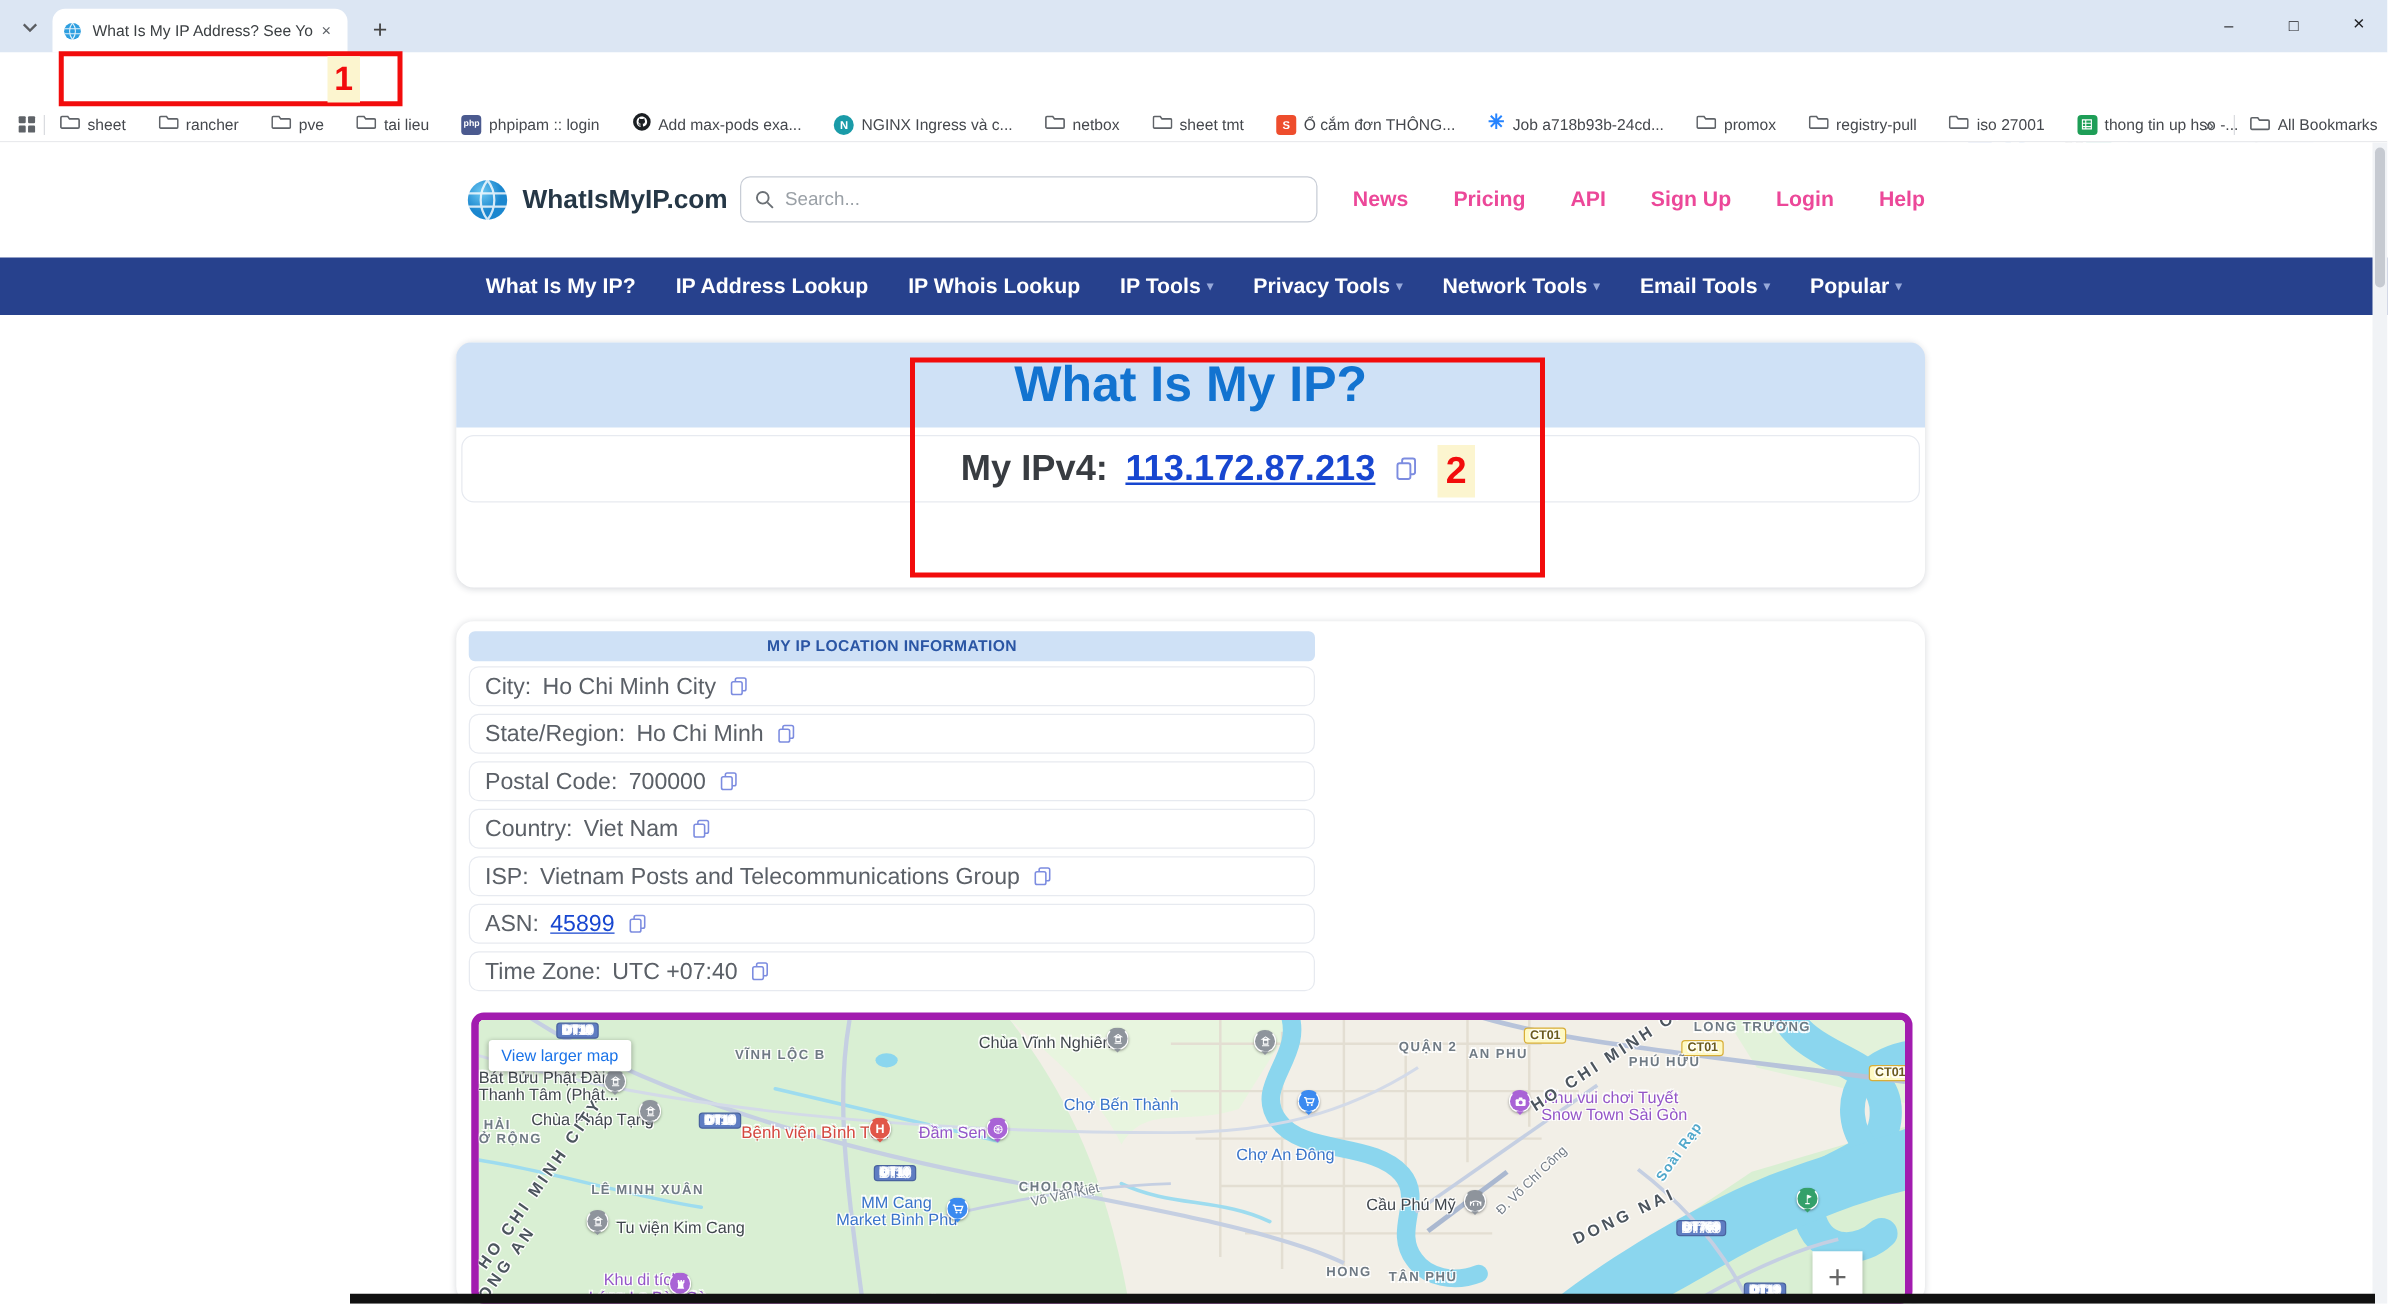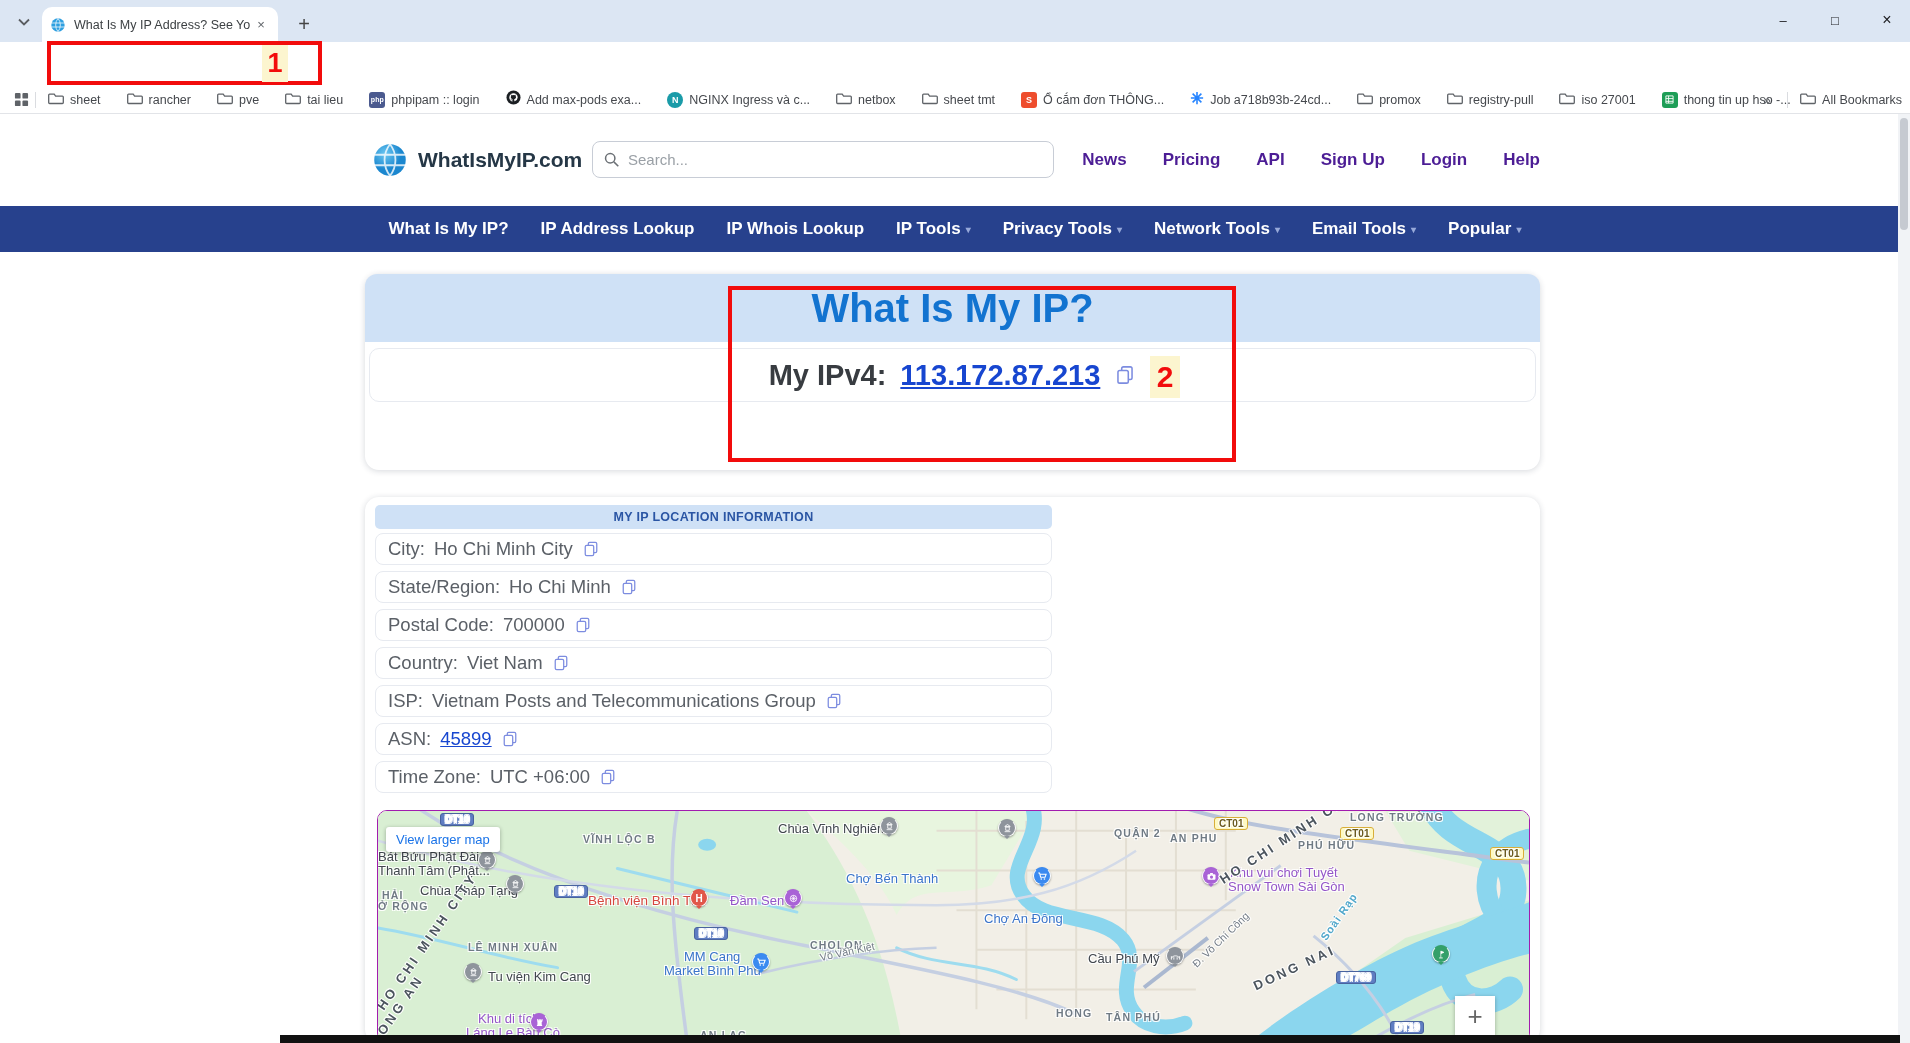--- a/index.html
+++ b/index.html
@@ -40,21 +40,21 @@
 
   
   #page { position:absolute; left:0; top:114px; width:1910px; height:929px; background:#fff; }
   #siteheader { position:absolute; left:0; top:0; width:1910px; height:92px; background:#fff; }
   .logo { position:absolute; left:372px; top:28px; display:flex; align-items:center; gap:10px; }
   .logotext { font-size:21px; font-weight:bold; color:#253746; }
   .searchbox { position:absolute; left:592px; top:27px; width:462px; height:37px; border:1px solid #c8cdd6; border-radius:8px; background:#fff; display:flex; align-items:center; padding:0 10px; }
   .searchbox input { border:none; outline:none; font-size:15px; color:#202124; margin-left:8px; width:380px; font-family:"Liberation Sans",sans-serif; }
   .searchbox input::placeholder { color:#9aa0a6; }
   #hlinks { position:absolute; right:370px; top:0; height:92px; display:flex; align-items:center; gap:36px; }
-  .hlink { font-size:17px; font-weight:600; color:#4c1d95; }
+  .hlink { font-size:17px; font-weight:600; color:#ec4899; }
 
   #navbar { position:absolute; left:0; top:92px; width:1910px; height:46px; background:#27418d; display:flex; align-items:center; justify-content:center; gap:32px; }
   .nitem { color:#fff; font-size:17px; font-weight:bold; display:flex; align-items:center; gap:5px; }
   .caret { font-size:10px; color:#97a9d9; }
 
   
   .card { position:absolute; left:365px; width:1175px; background:#fff; border-radius:14px; box-shadow:0 1px 6px rgba(30,40,60,.18); }
   #card1 { top:160px; height:196px; }
   .band { background:#cfe1f6; border-radius:12px 12px 0 0; display:flex; align-items:center; justify-content:center; }
   #band1 { height:68px; }
@@ -65,21 +65,21 @@
   .ipplain { font-size:29px; font-weight:600; color:#383c41; }
 
   #card2 { top:383px; height:546px; }
   #band2 { position:absolute; left:10px; top:8px; width:677px; height:24px; border-radius:5px; background:#cfe1f6; }
   #band2 span { font-size:12.5px; font-weight:bold; color:#2a55a4; letter-spacing:.3px; }
   .locrow { position:absolute; left:10px; width:677px; height:32px; border:1px solid #e7eaf0; border-radius:8px; background:#fff; display:flex; align-items:center; padding-left:12px; gap:9px; }
   .loclabel, .locvalue { font-size:18.5px; color:#5b6067; }
   .loclink { font-size:18.5px; color:#1746d0; text-decoration:underline; }
 
   
-  #map { position:absolute; left:12px; top:313px; width:1153px; height:233px; border:1px solid #a21caf; border-radius:10px; overflow:hidden; background:#f2efe7; }
+  #map { position:absolute; left:12px; top:313px; width:1153px; height:233px; border:6px solid #a21caf; border-radius:10px; overflow:hidden; background:#f2efe7; }
   #map svg.mapbase { position:absolute; left:0; top:0; width:100%; height:100%; }
   .mlab { position:absolute; white-space:nowrap; text-shadow:-1px -1px 0 rgba(255,255,255,.9),1px -1px 0 rgba(255,255,255,.9),-1px 1px 0 rgba(255,255,255,.9),1px 1px 0 rgba(255,255,255,.9); }
   .m-area { font-size:10.5px; color:#6f7a84; letter-spacing:1.2px; font-weight:600; }
   .m-poi { font-size:13px; color:#40464d; font-weight:500; }
   .m-poi-blue { font-size:13px; color:#3a74ca; font-weight:500; }
   .m-poi-purple { font-size:13px; color:#9455c8; font-weight:500; }
   .m-poi-red { font-size:13.5px; color:#d5473f; font-weight:500; }
   .m-region { font-size:13px; color:#4c555e; letter-spacing:3px; font-weight:600; transform-origin:left center; }
   .m-water { font-size:11px; color:#52a8cb; font-weight:600; letter-spacing:1px; transform-origin:left center; }
   .m-road { font-size:10.5px; color:#747d88; transform-origin:left center; }
@@ -441,21 +441,21 @@
             <a class="loclink">45899</a>
             <span style="display: flex;">
               <svg width="18" height="18" viewBox="0 0 20 20">
                 <rect x="7" y="2.6" width="9.4" height="11.4" rx="1.6" fill="#fff" stroke="#7c8ce0" stroke-width="1.4"></rect>
                 <rect x="3.6" y="6" width="9.4" height="11.4" rx="1.6" fill="#fff" stroke="#7c8ce0" stroke-width="1.4"></rect>
               </svg>
             </span>
           </div>
           <div class="locrow" style="top: 264px;">
             <span class="loclabel">Time Zone:</span>
-            <span class="locvalue">UTC +06:00</span>
+            <span class="locvalue">UTC +07:40</span>
             <span style="display: flex;">
               <svg width="18" height="18" viewBox="0 0 20 20">
                 <rect x="7" y="2.6" width="9.4" height="11.4" rx="1.6" fill="#fff" stroke="#7c8ce0" stroke-width="1.4"></rect>
                 <rect x="3.6" y="6" width="9.4" height="11.4" rx="1.6" fill="#fff" stroke="#7c8ce0" stroke-width="1.4"></rect>
               </svg>
             </span>
           </div>
         </div>
 
       <div id="map">

